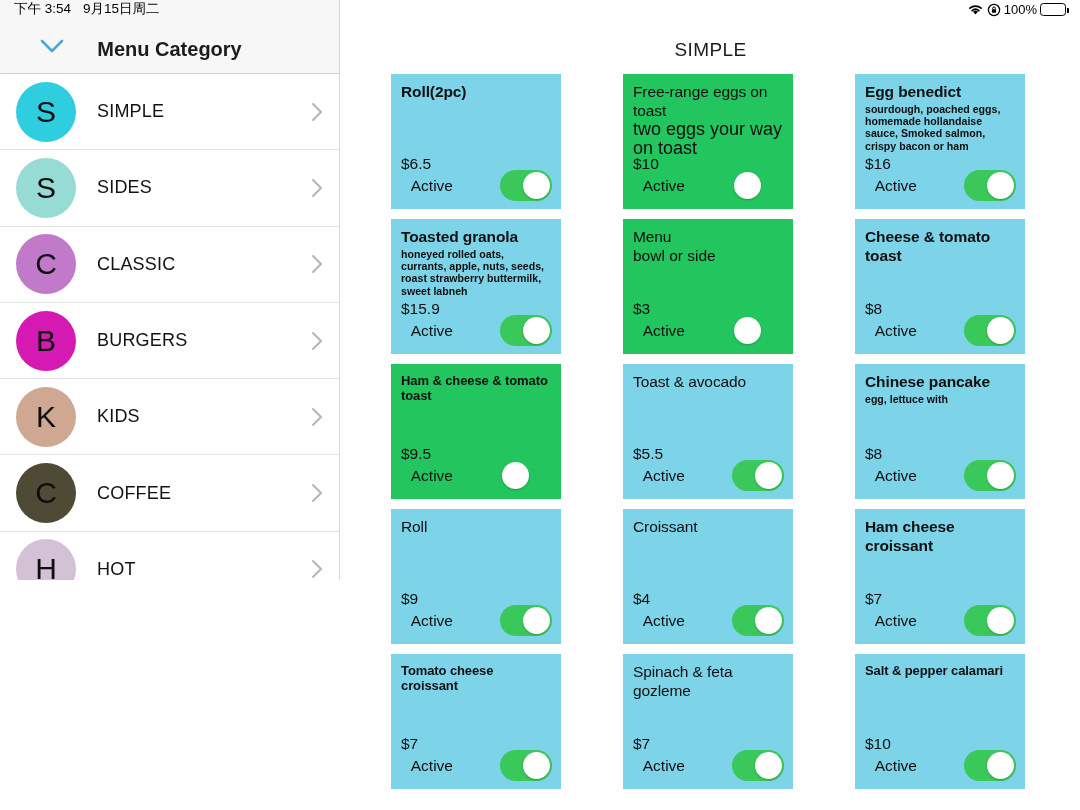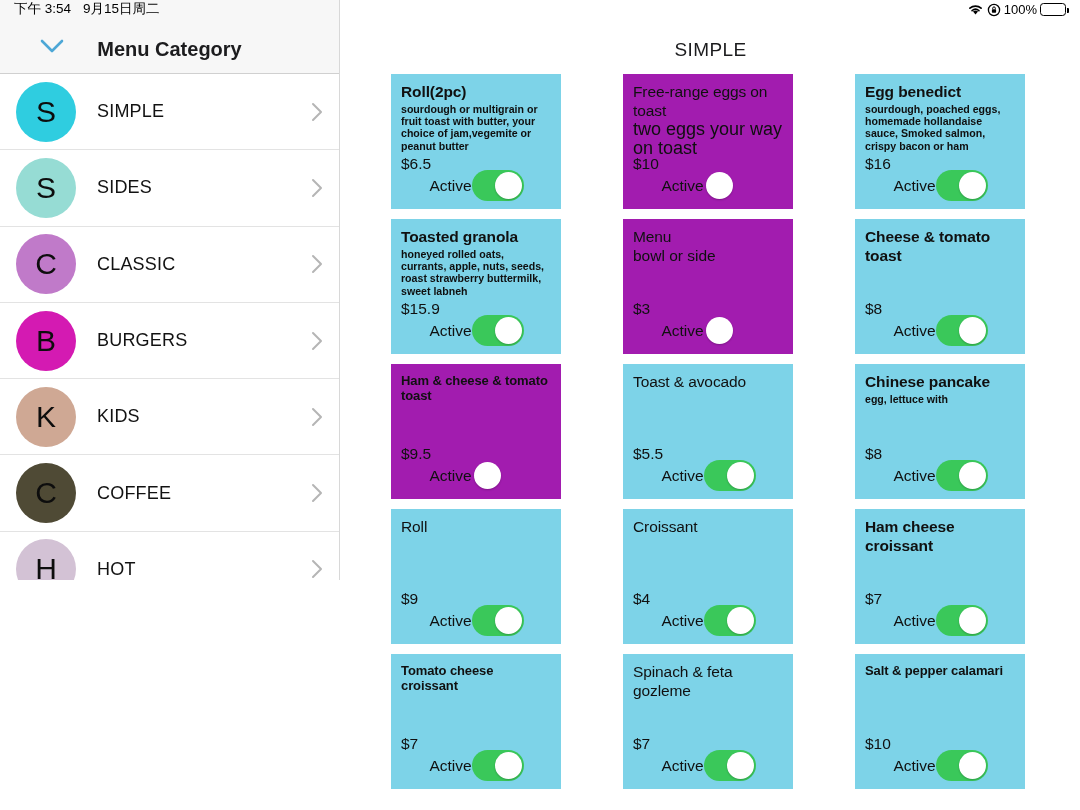--- a/index.html
+++ b/index.html
@@ -122,21 +122,21 @@
     padding-left: 50px;
   }
   .card {
     width: 170px;
     height: 135px;
     position: relative;
     padding: 9px 10px 0 10px;
     overflow: hidden;
   }
   .card.active   { background: #7dd3e8; }
-  .card.inactive { background: #a21caf; }
+  .card.inactive { background: #22c55e; }
 
   .card-title {
     font-size: 15.5px;
     line-height: 18.5px;
     color: #101010;
     letter-spacing: -0.1px;
   }
   .card-title.bold { font-weight: bold; font-size: 15.5px; }
   .card-title.small { font-size: 13px; line-height: 15px; font-weight: 700; }
   .card-title.plain { font-weight: 400; }
@@ -150,21 +150,21 @@
   }
   .card-price {
     position: absolute;
     left: 10px;
     font-size: 15.5px;
     color: #101010;
   }
   .card-footer {
     position: absolute;
     left: 10px; right: 9px; bottom: 8px;
-    display: flex; align-items: center; justify-content: center;
+    display: flex; align-items: center; justify-content: flex-end; gap: 47px;
   }
   .card-status {
     font-size: 15.5px;
     color: #101010;
   }
   .toggle {
     width: 52px; height: 31px; border-radius: 16px;
     position: relative;
     flex: 0 0 auto;
   }
@@ -313,21 +313,20 @@
     </div>
 </div>
 
 <div id="main">
   <div id="main-header">
     <div id="main-title">SIMPLE</div>
   </div>
   <div id="grid">
       <div class="card active">
         <div class="card-title bold">Roll(2pc)</div>
-        <div class="card-desc">sourdough or multigrain or fruit toast with butter, your choice of jam,vegemite or peanut butter</div>
         <div class="card-price" style="bottom: 36px;">$6.5</div>
         <div class="card-footer">
           <span class="card-status">Active</span>
           <span class="toggle on">
             <span class="knob"></span>
           </span>
         </div>
       </div>
       <div class="card inactive">
         <div class="card-title plain">Free-range eggs on toast</div>

